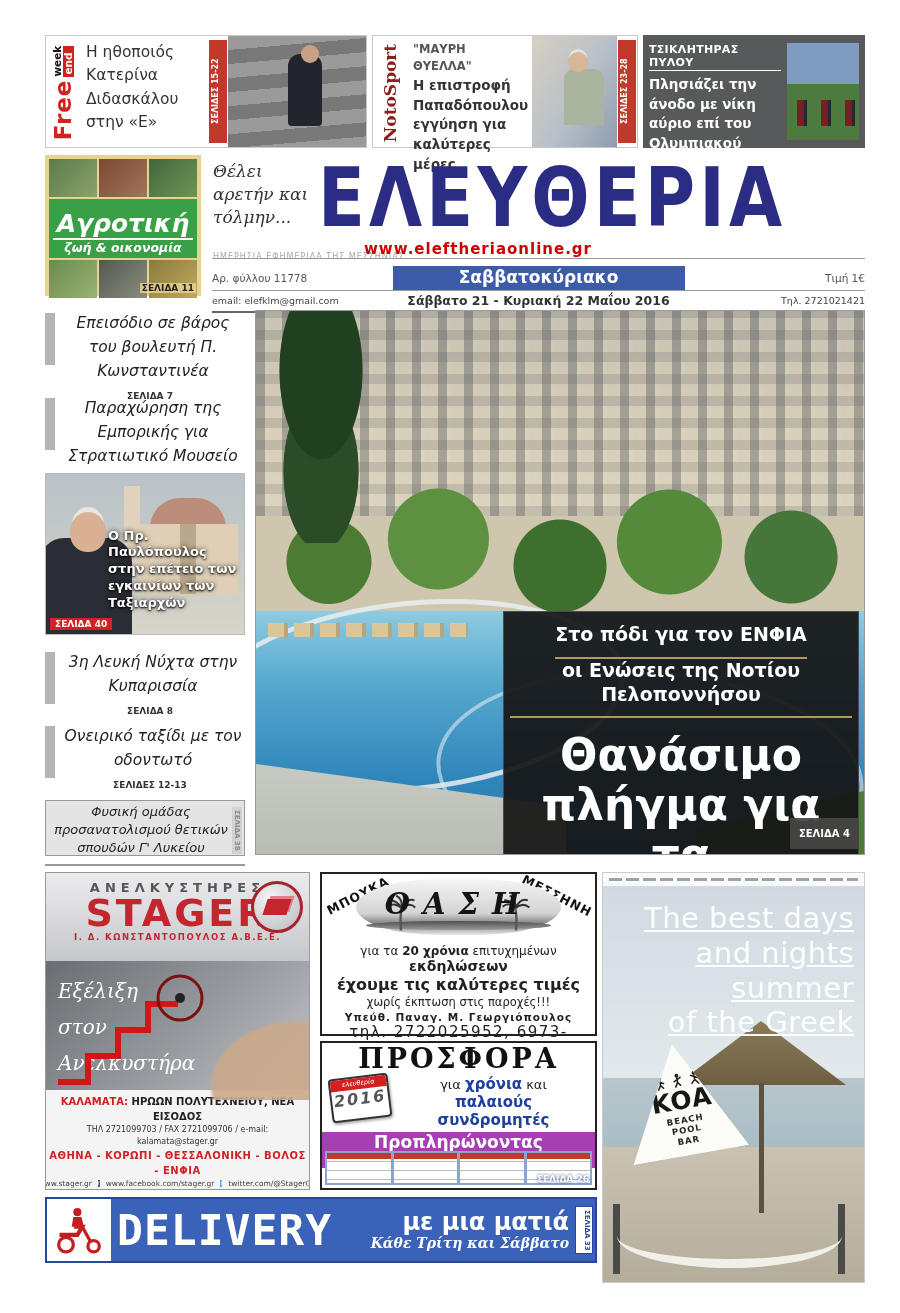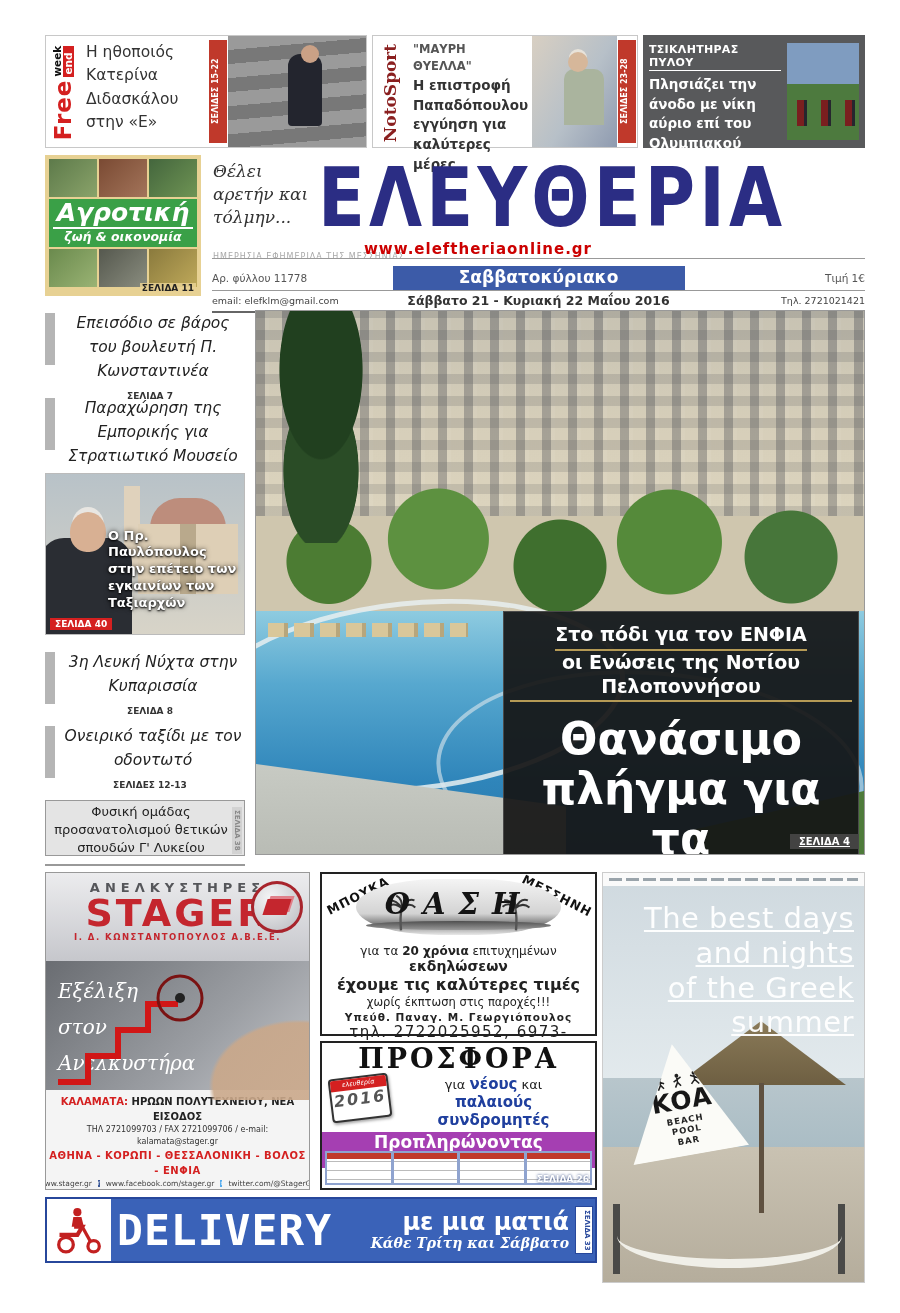--- a/index.html
+++ b/index.html
@@ -45,21 +45,21 @@
       background:repeating-linear-gradient(90deg,transparent 0 6px,#7a1f1f 6px 13px,#26262e 13px 16px,transparent 16px 24px);}
 
   
   .agrotiki{position:absolute;left:45px;top:155px;width:156px;height:141px;background:#e7d193;
       padding:4px;box-sizing:border-box;}
   .ag-row{display:flex;gap:2px;height:38px;}
   .ag-cell{flex:1;}
   .ag1{background:linear-gradient(135deg,#5d7a4a,#8aa36a);} .ag2{background:linear-gradient(135deg,#7a4a33,#a3745a);}
   .ag3{background:linear-gradient(135deg,#44663d,#6f9454);} .ag4{background:linear-gradient(135deg,#6a8a4d,#9ab374);}
   .ag5{background:linear-gradient(135deg,#55584e,#8a8d7f);} .ag6{background:linear-gradient(135deg,#8a7a3d,#bfa95a);}
-  .ag-band{position:relative;background:#3aa047;color:#fff;text-align:center;margin:2px 0;padding:1px 0 3px;}
+  .ag-band{position:relative;background:#3aa047;color:#fff;text-align:center;margin:2px 0;padding:12px 0 3px;}
   .ag-title{font-size:25px;font-weight:bold;font-style:italic;line-height:1.05;
       border-bottom:2px solid #fff;display:inline-block;padding:0 4px 1px;}
   .ag-sub{font-size:12.5px;font-weight:bold;font-style:italic;}
   .ag-page{position:absolute;right:5px;bottom:3px;font-size:9px;font-weight:bold;color:#222;
       background:rgba(231,209,147,.85);padding:0 2px;}
   .motto{position:absolute;left:213px;top:160px;width:104px;
       font-family:"DejaVu Serif","Liberation Serif",serif;font-style:italic;font-size:17px;line-height:1.35;color:#333;}
   .logo{position:absolute;left:318px;top:150px;width:548px;color:#2b2d84;font-weight:bold;
       font-size:66px;letter-spacing:4px;transform:scale(1.04,1.25);transform-origin:left top;white-space:nowrap;}
   .tagline{position:absolute;left:213px;top:252px;font-size:8px;letter-spacing:1px;color:#a9a9a9;}
@@ -92,21 +92,21 @@
       background-image:linear-gradient(90deg,transparent 0 42px,#b9a98c 42px 58px,transparent 58px);}
   .sp-man{position:absolute;left:-6px;bottom:0;width:92px;height:96px;background:#2a2d33;border-radius:24px 24px 0 0;}
   .sp-head{position:absolute;left:24px;bottom:82px;width:36px;height:40px;border-radius:50% 50% 46% 46%;
       background:#d8b093;box-shadow:0 -7px 0 -2px #e8e6e2;}
   .sp-cap{position:absolute;left:62px;bottom:22px;right:4px;color:#fff;font-weight:bold;font-size:13px;
       line-height:1.3;text-shadow:0 1px 2px #000,0 0 5px rgba(0,0,0,.8);}
   .sp-badge{position:absolute;left:4px;bottom:4px;background:#d42020;color:#fff;font-size:9px;
       font-weight:bold;padding:1px 5px;}
   .side-box{position:absolute;left:45px;top:800px;width:200px;height:56px;background:#e4e4e4;
       border:1px solid #999;box-sizing:border-box;display:flex;align-items:center;justify-content:center;}
-  .side-box-text{font-size:13px;line-height:1.4;text-align:center;padding:4px 14px 0 6px;}
+  .side-box-text{font-style:italic;font-size:13px;line-height:1.4;text-align:center;padding:4px 14px 0 6px;}
   .side-box-tag{position:absolute;right:2px;top:6px;writing-mode:vertical-rl;font-size:7px;font-weight:bold;
       color:#888;background:#d2d2d2;padding:3px 1px;}
   .side-rule{position:absolute;left:45px;top:864px;width:200px;border-top:2px solid #999;}
 
   
   .lead-photo{position:absolute;left:255px;top:310px;width:610px;height:545px;border:1px solid #999;
       box-sizing:border-box;overflow:hidden;background:#cfc6ae;}
   .ph-build{position:absolute;left:0;top:0;right:0;height:205px;
       background:linear-gradient(180deg,#b9b4a4,#cfc6ae 60%,#d6cdb4);}
   .ph-build::after{content:'';position:absolute;inset:0;opacity:.55;
@@ -129,24 +129,24 @@
       border-radius:50%;transform:rotate(4deg);opacity:.6;}
   .ph-loungers{position:absolute;left:12px;top:312px;width:200px;height:14px;z-index:2;
       background:repeating-linear-gradient(90deg,#d9c79a 0 16px,#b7a67c 16px 20px,transparent 20px 26px);}
   .ph-deck{position:absolute;left:0;bottom:0;width:310px;height:125px;z-index:2;
       background:linear-gradient(180deg,#cdd0c9,#b9bcb5);clip-path:polygon(0 28%,100% 62%,100% 100%,0 100%);}
   .ph-grass{position:absolute;right:0;bottom:0;width:170px;height:70px;z-index:2;background:#4e7b3a;
       clip-path:polygon(0 65%,100% 10%,100% 100%,0 100%);}
   .lead-box{position:absolute;right:5px;top:300px;width:356px;z-index:5;background:rgba(22,22,22,.93);
       border:1px solid #4a4a4a;text-align:center;color:#fff;padding:11px 6px 18px;box-sizing:border-box;}
   .lead-k{font-size:19px;font-weight:bold;display:inline-block;border-bottom:2px solid #b59a55;
-      padding-bottom:2px;line-height:1.25;}
+      padding-bottom:10px;line-height:1.25;}
   .lead-h{font-size:44px;font-weight:bold;line-height:1.13;margin-top:12px;}
   .lead-page{position:absolute;right:5px;bottom:5px;z-index:6;background:rgba(70,70,70,.92);color:#fff;
-      font-size:10px;font-weight:bold;padding:2px 9px;text-decoration:underline;}
+      font-size:10px;font-weight:bold;padding:10px 9px;}
 
   
   .stager{position:absolute;left:45px;top:872px;width:265px;height:318px;border:1px solid #999;
       box-sizing:border-box;display:flex;flex-direction:column;overflow:hidden;}
   .st-head{position:relative;flex:0 0 88px;background:linear-gradient(180deg,#ececee,#c6c7cc);
       text-align:center;padding-top:7px;box-sizing:border-box;}
   .st-cat{color:#55565a;font-weight:bold;font-size:13px;letter-spacing:5px;}
   .st-name{color:#c4262e;font-weight:bold;font-size:38px;letter-spacing:3px;line-height:.95;}
   .st-co{color:#c4262e;font-weight:bold;font-size:8.5px;letter-spacing:1.5px;margin-top:1px;}
   .st-logo{position:absolute;right:6px;top:8px;width:52px;height:52px;border:3px solid #a8242c;border-radius:50%;
@@ -460,21 +460,21 @@
     <div class="oasi-l5">τηλ. 2722025952, 6973-798187</div>
   </div>
 
   <div class="prosfora">
     <div class="pf-title">ΠΡΟΣΦΟΡΑ</div>
     <div class="pf-cal">
       <div class="pf-cal-brand">ελευθερία</div>
       <div class="pf-cal-year">2016</div>
     </div>
     <div class="pf-l1">
-      <span>για </span><span class="blue">νέους</span><span> και</span>
+      <span>για </span><span class="blue">χρόνια</span><span> και</span>
     </div>
     <div class="pf-l2">παλαιούς συνδρομητές</div>
     <div class="pf-band">
       <div class="pf-band1">Προπληρώνοντας</div>
       <div class="pf-band2">τη συνδρομή σας για την έντυπη έκδοση</div>
     </div>
     <div class="pf-thumbs">
       <div class="pf-thumb"></div>
       <div class="pf-thumb"></div>
       <div class="pf-thumb"></div>
@@ -488,22 +488,22 @@
     <div class="koa-sea"></div>
     <div class="koa-deck"></div>
     <div class="koa-umb"></div>
     <div class="koa-pole"></div>
     <div class="koa-post1"></div>
     <div class="koa-post2"></div>
     <div class="koa-ham"></div>
     <div class="koa-headline">
       <div>The best days</div>
       <div>and nights</div>
+      <div>summer</div>
       <div>of the Greek</div>
-      <div>summer</div>
     </div>
     <div class="koa-logo">
       <svg width="52" height="16" viewBox="0 0 54 16" stroke="#222" stroke-width="1.6" fill="none">
         <g>
             <circle cx="8" cy="3" r="2" fill="#222" stroke="none"></circle>
             <path d="M8 5 v5 M8 7 l-4 -2 M8 7 l4 2 M8 10 l-3 5 M8 10 l3 4"></path>
           </g>
         <g transform="translate(18,0)">
             <circle cx="8" cy="3" r="2" fill="#222" stroke="none"></circle>
             <path d="M8 5 v5 M8 7 l-4 2 M8 7 l4 -2 M8 10 l-3 5 M8 10 l3 4"></path>

